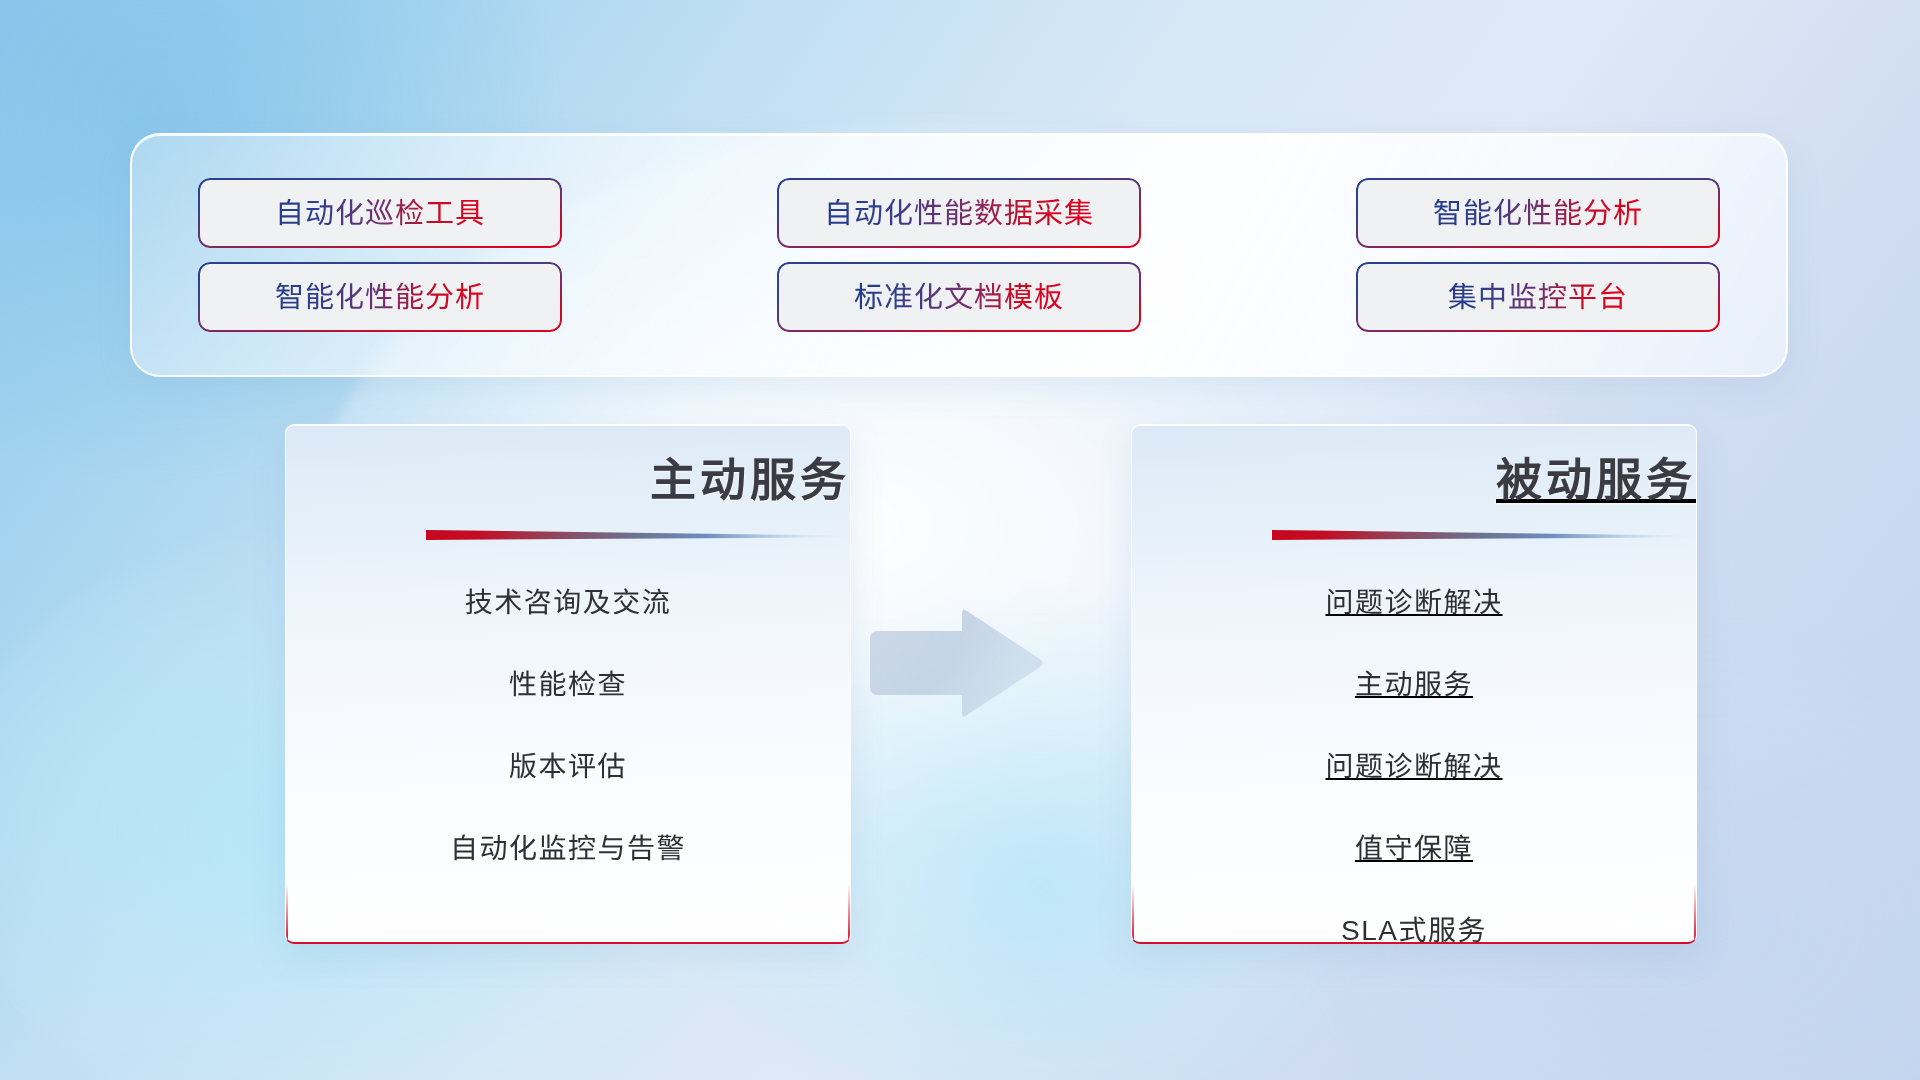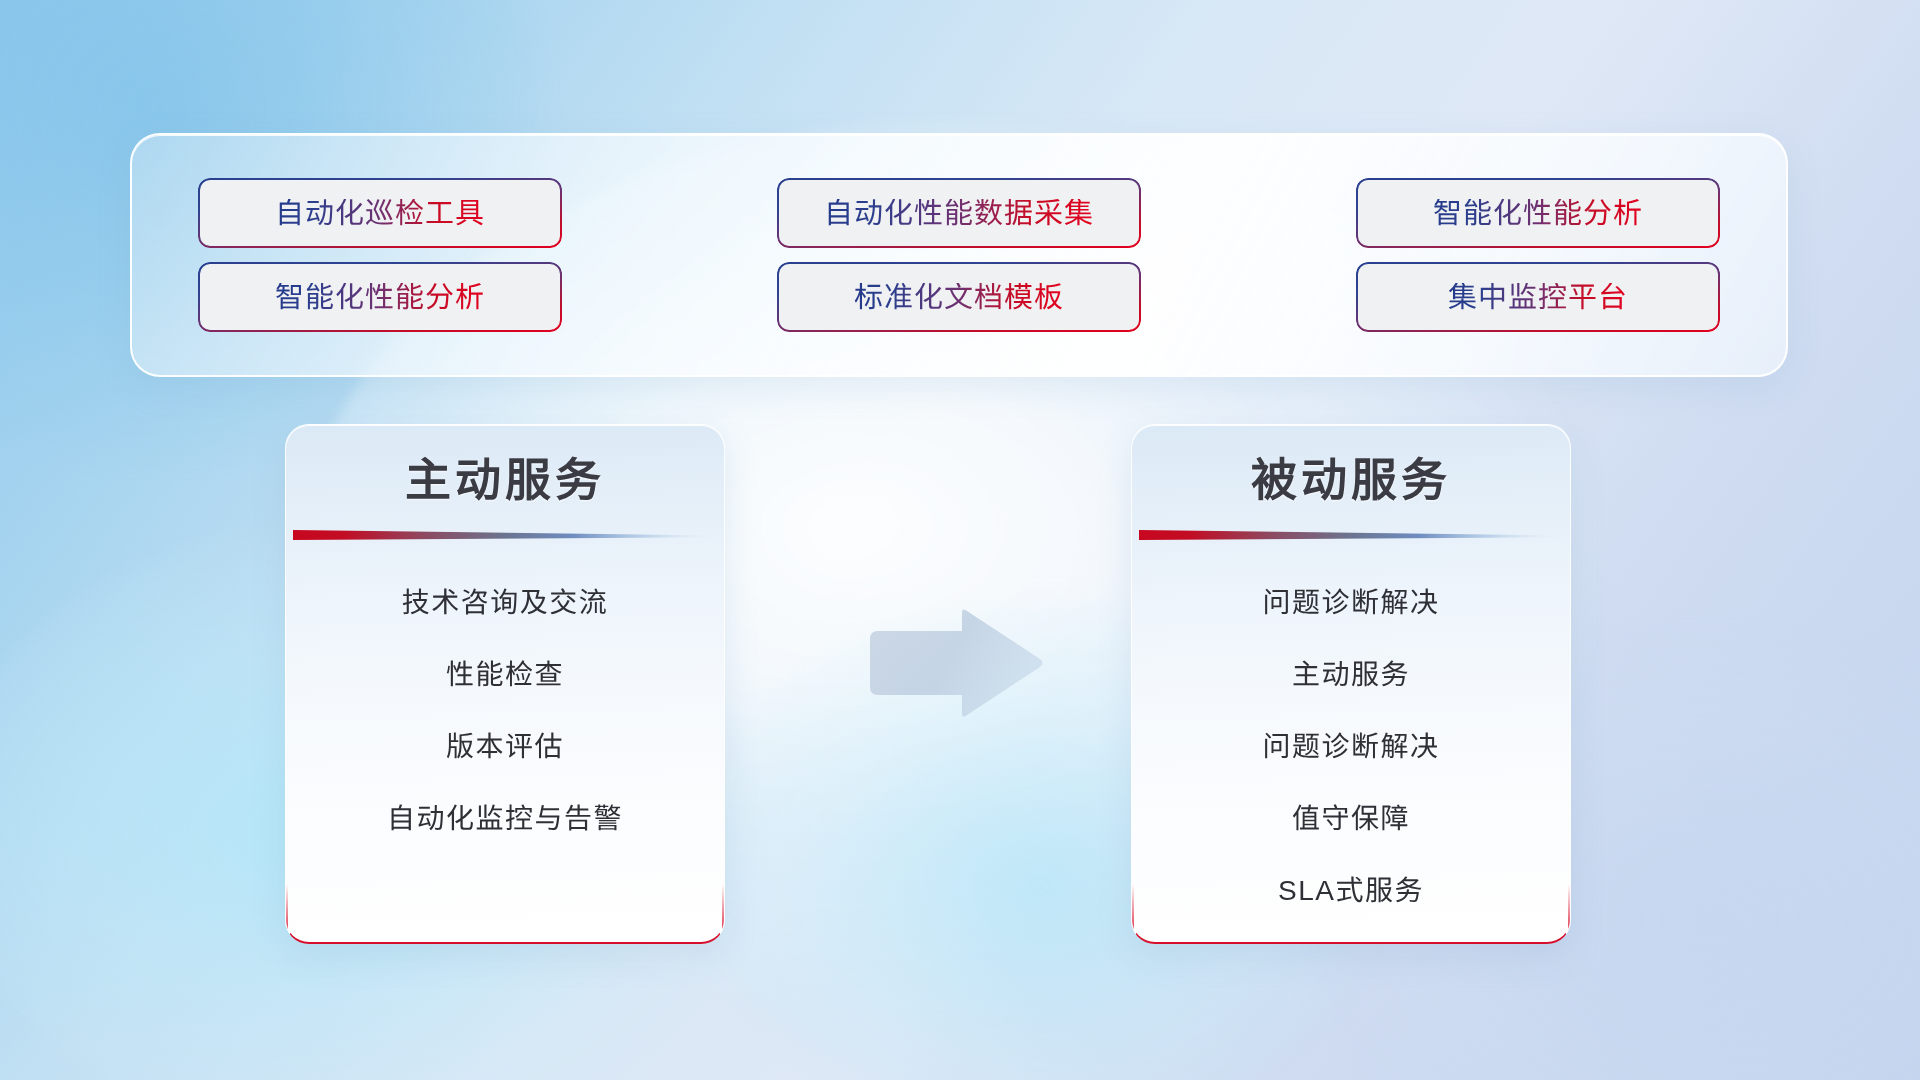--- a/index.html
+++ b/index.html
@@ -165,58 +165,58 @@
     background-clip: text;
     color: transparent;
     -webkit-text-fill-color: transparent;
     white-space: nowrap;
   }
 
   
   .card {
     position: absolute;
     top: 424px;
-    width: 440px;
+    width: 566px;
     height: 520px;
     box-sizing: border-box;
-    border-radius: 24px;
+    border-radius: 9px;
     background: linear-gradient(178deg,
         #dbe9f6 0%,
         #e3eef8 14%,
         #edf4fb 32%,
         #f5f9fd 52%,
         #fbfcfe 72%,
         #ffffff 100%);
     border: 1px solid rgba(255,255,255,0.9);
     border-bottom: 2px solid #d6102c;
     box-shadow:
       0 12px 34px rgba(110,155,195,0.16),
       inset 0 1px 0 rgba(255,255,255,0.85);
     display: flex;
     flex-direction: column;
-    align-items: center;
+    align-items: flex-end;
     padding-top: 30px;
     overflow: hidden;
   }
   .card::after {
     content: "";
     position: absolute;
     left: 0; bottom: 0;
     width: 2px; height: 58px;
     background: linear-gradient(to top, #d6102c 0%, rgba(214,16,44,0) 100%);
   }
   .card::before {
     content: "";
     position: absolute;
     right: 0; bottom: 0;
     width: 2px; height: 58px;
     background: linear-gradient(to top, #d6102c 0%, rgba(214,16,44,0) 100%);
   }
   #card-active  { left: 285px; }
-  #card-passive { left: 1131px; }
+  #card-passive { left: 1131px; text-decoration: underline; }
 
   .card-title {
     font-size: 46px;
     font-weight: 700;
     color: #3b3b44;
     letter-spacing: 4px;
     line-height: 1.1;
     text-shadow: 0 1px 2px rgba(255,255,255,0.8);
   }
   .card-divider {
@@ -226,21 +226,21 @@
     position: relative;
   }
   .card-divider svg { display: block; }
 
   .card-list {
     margin-top: 26px;
     width: 100%;
     display: flex;
     flex-direction: column;
     align-items: center;
-    gap: 0;
+    gap: 10px;
     flex: 1;
     justify-content: flex-start;
   }
   .card-list-item {
     font-size: 28px;
     color: #2f2f36;
     letter-spacing: 1.5px;
     line-height: 1;
     height: 72px;
     display: flex;

